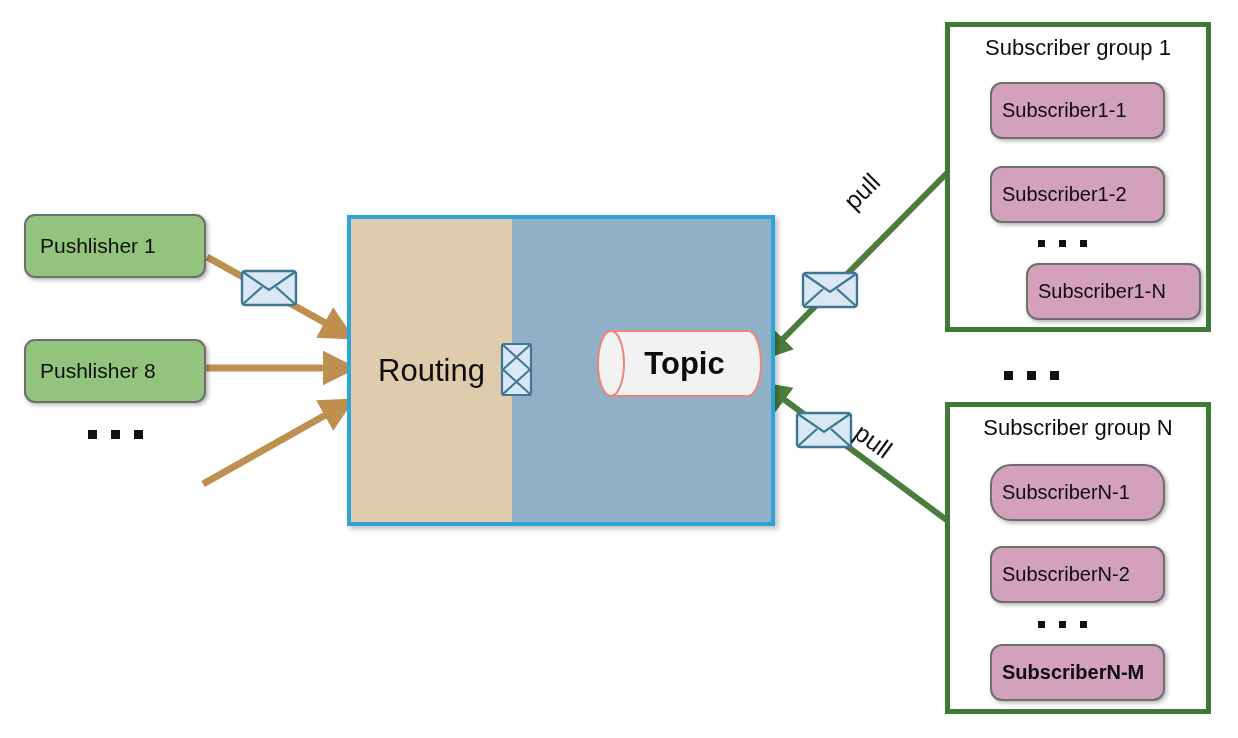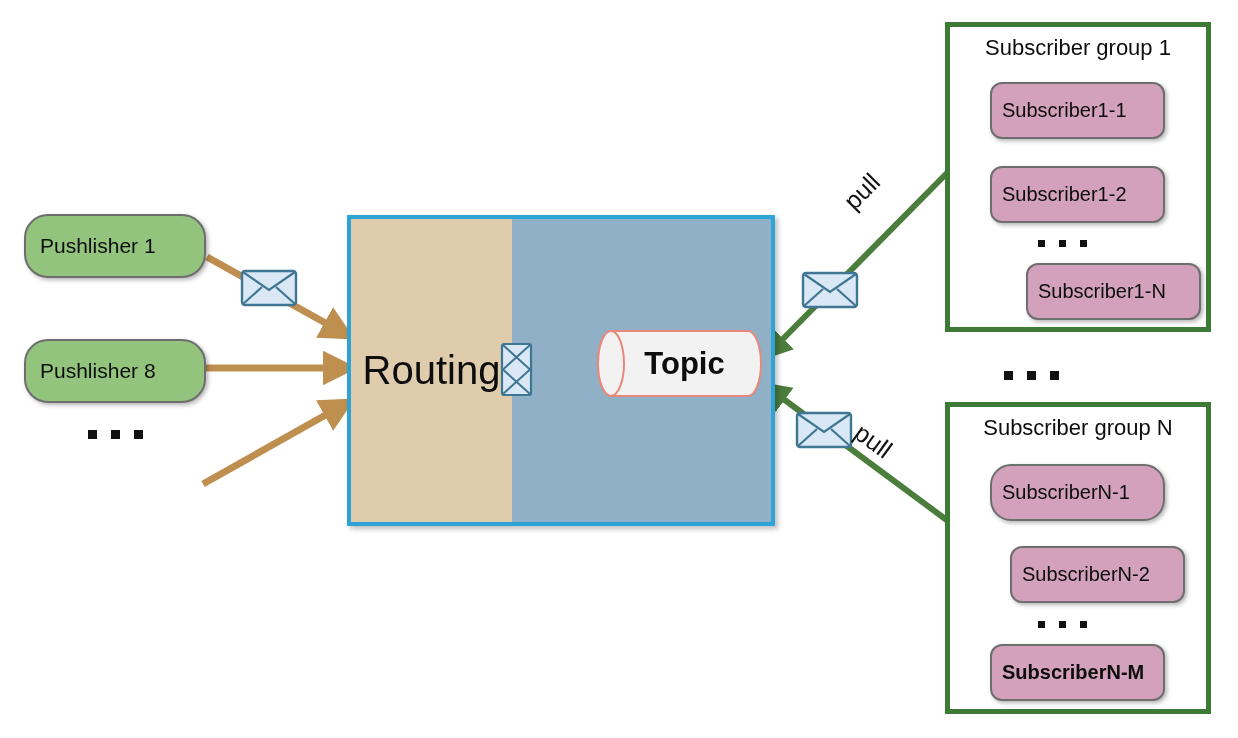--- a/index.html
+++ b/index.html
@@ -34,21 +34,21 @@
     letter-spacing: 1px;
   }
 
   
   .node {
     position: absolute;
     box-sizing: border-box;
     display: flex;
     align-items: center;
     justify-content: flex-start;
-    border-radius: 24px;
+    border-radius: 11px;
     font-size: 21px;
     color: #0d0d0d;
     padding-left: 14px;
     box-shadow: 2px 2px 4px rgba(0,0,0,0.30);
   }
   .pub {
     background: #93C47D;
     border: 2px solid #6E6E6E;
   }
   .sub {
@@ -94,21 +94,21 @@
     left: 0;
     top: 0;
     width: 161px;
     height: 100%;
     background: #DFCCAD;
     display: flex;
     align-items: center;
     justify-content: center;
   }
   #routing-label {
-    font-size: 40px;
+    font-size: 31px;
     color: #0d0d0d;
   }
   #topic-cyl {
     position: absolute;
     left: 246px;
     top: 111px;
     width: 165px;
     height: 67px;
   }
   #topic-label {
@@ -296,21 +296,21 @@
       <i></i>
   </div>
 
   <div class="group" style="left:945px; top:402px; width:266px; height:312px;">
     <div class="group-title">Subscriber group N</div>
 
     <div class="node sub" style="left:40px; top:57px; width:175px; height:57px;border-radius:21px;">
       <span>SubscriberN-1</span>
     </div>
 
-    <div class="node sub" style="left:40px; top:139px; width:175px; height:57px;margin-left:20px;">
+    <div class="node sub" style="left:40px; top:139px; width:175px; height:57px;">
       <span>SubscriberN-2</span>
     </div>
 
     <div class="dots" style="left:88px; top:214px;">
       <i></i>
         <i></i>
         <i></i>
     </div>
 
     <div class="node sub" style="left:40px; top:237px; width:175px; height:57px;font-weight:bold;">

